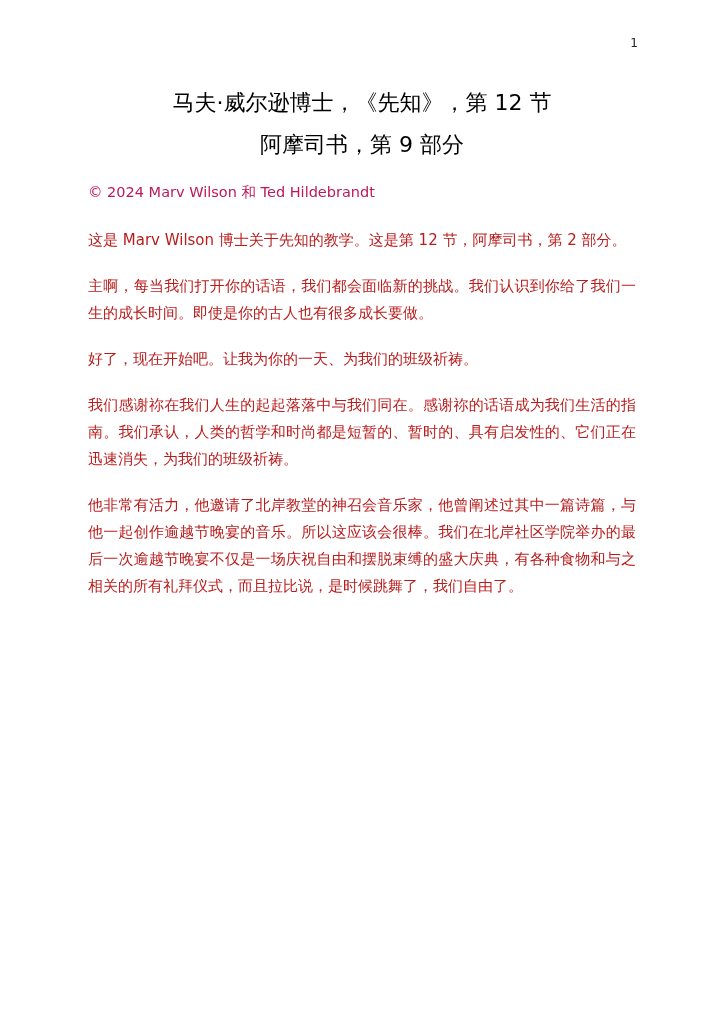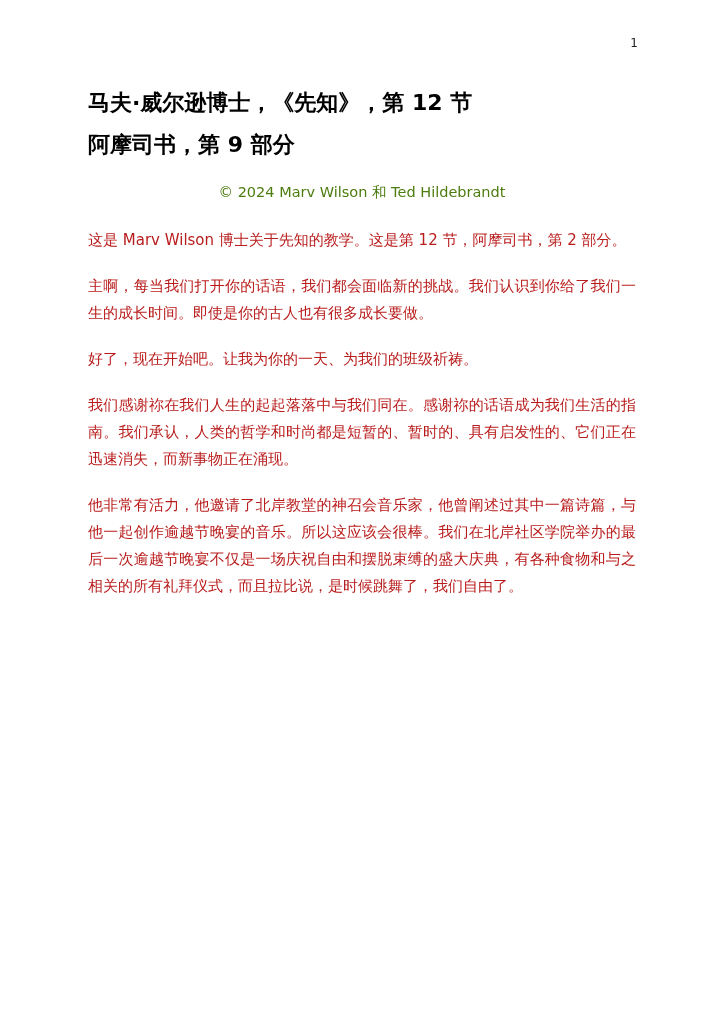--- a/index.html
+++ b/index.html
@@ -24,35 +24,34 @@
   }
   .page-number {
     position: absolute;
     top: 36px;
     right: 86px;
     font-size: 12px;
     color: #222222;
   }
   .doc-title {
     margin-top: 46px;
-    text-align: left;
+    text-align: center;
     font-size: 22px;
-    font-weight: bold;
+    font-weight: normal;
     line-height: 42px;
     color: #000000;
   }
   .doc-title .title-line {
     display: block;
   }
   .copyright {
     margin-top: 2px;
-    text-align: center;
     font-size: 14.5px;
     line-height: 22px;
-    color: #4d7c0f;
+    color: #be185d;
   }
   .body-text {
     margin-top: 24px;
   }
   .para {
     font-size: 15px;
     line-height: 27px;
     text-align: justify;
     margin: 0 0 19px 0;
     color: #b91c1c;
@@ -70,17 +69,17 @@
     <span class="title-line">马夫·威尔逊博士，《先知》，第 12 节</span>
     <span class="title-line">阿摩司书，第 9 部分</span>
   </h1>
 
   <div class="copyright">© 2024 Marv Wilson 和 Ted Hildebrandt</div>
 
   <div class="body-text">
     <p class="para">这是 Marv Wilson 博士关于先知的教学。这是第 12 节，阿摩司书，第 2 部分。</p>
     <p class="para">主啊，每当我们打开你的话语，我们都会面临新的挑战。我们认识到你给了我们一生的成长时间。即使是你的古人也有很多成长要做。</p>
     <p class="para">好了，现在开始吧。让我为你的一天、为我们的班级祈祷。</p>
-    <p class="para">我们感谢祢在我们人生的起起落落中与我们同在。感谢祢的话语成为我们生活的指南。我们承认，人类的哲学和时尚都是短暂的、暂时的、具有启发性的、它们正在迅速消失，而新事物正在涌现。</p>
+    <p class="para">我们感谢祢在我们人生的起起落落中与我们同在。感谢祢的话语成为我们生活的指南。我们承认，人类的哲学和时尚都是短暂的、暂时的、具有启发性的、它们正在迅速消失，为我们的班级祈祷。</p>
     <p class="para">他非常有活力，他邀请了北岸教堂的神召会音乐家，他曾阐述过其中一篇诗篇，与他一起创作逾越节晚宴的音乐。所以这应该会很棒。我们在北岸社区学院举办的最后一次逾越节晚宴不仅是一场庆祝自由和摆脱束缚的盛大庆典，有各种食物和与之相关的所有礼拜仪式，而且拉比说，是时候跳舞了，我们自由了。</p>
   </div>
 
 </div>
 
 </body></html>

